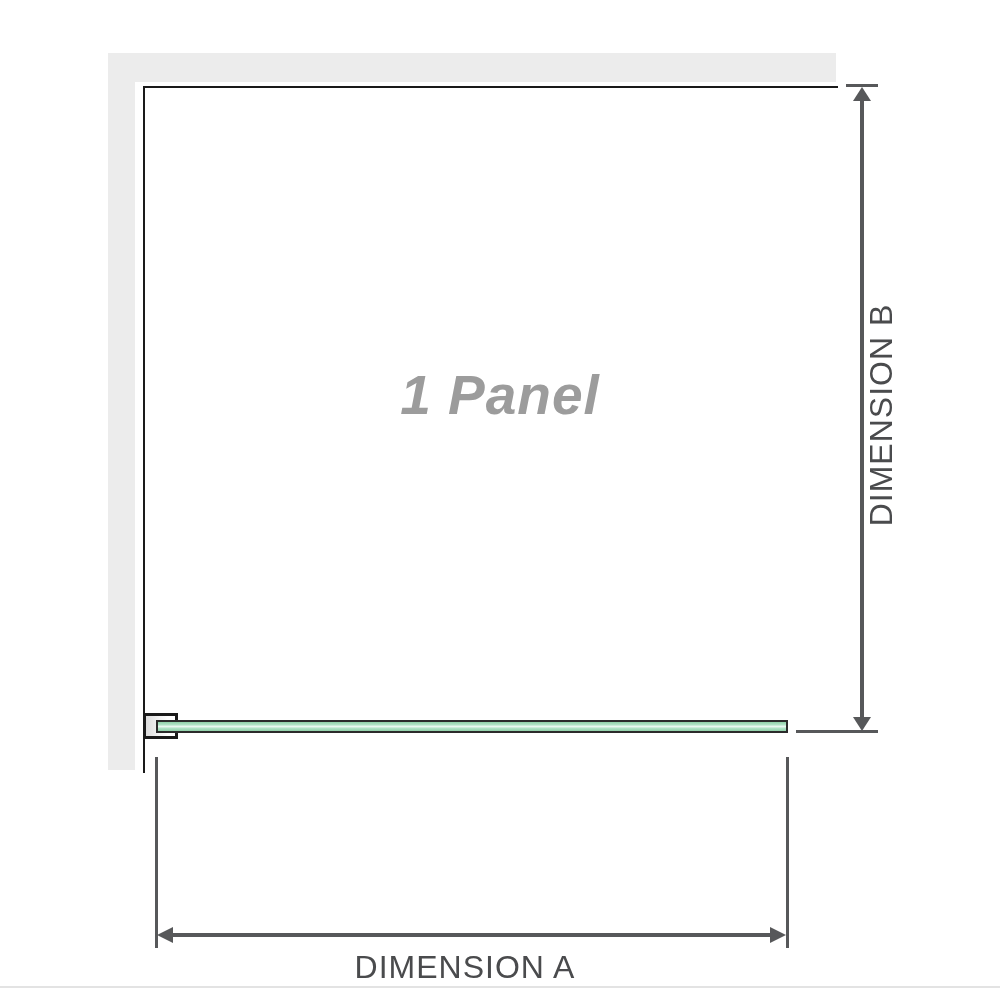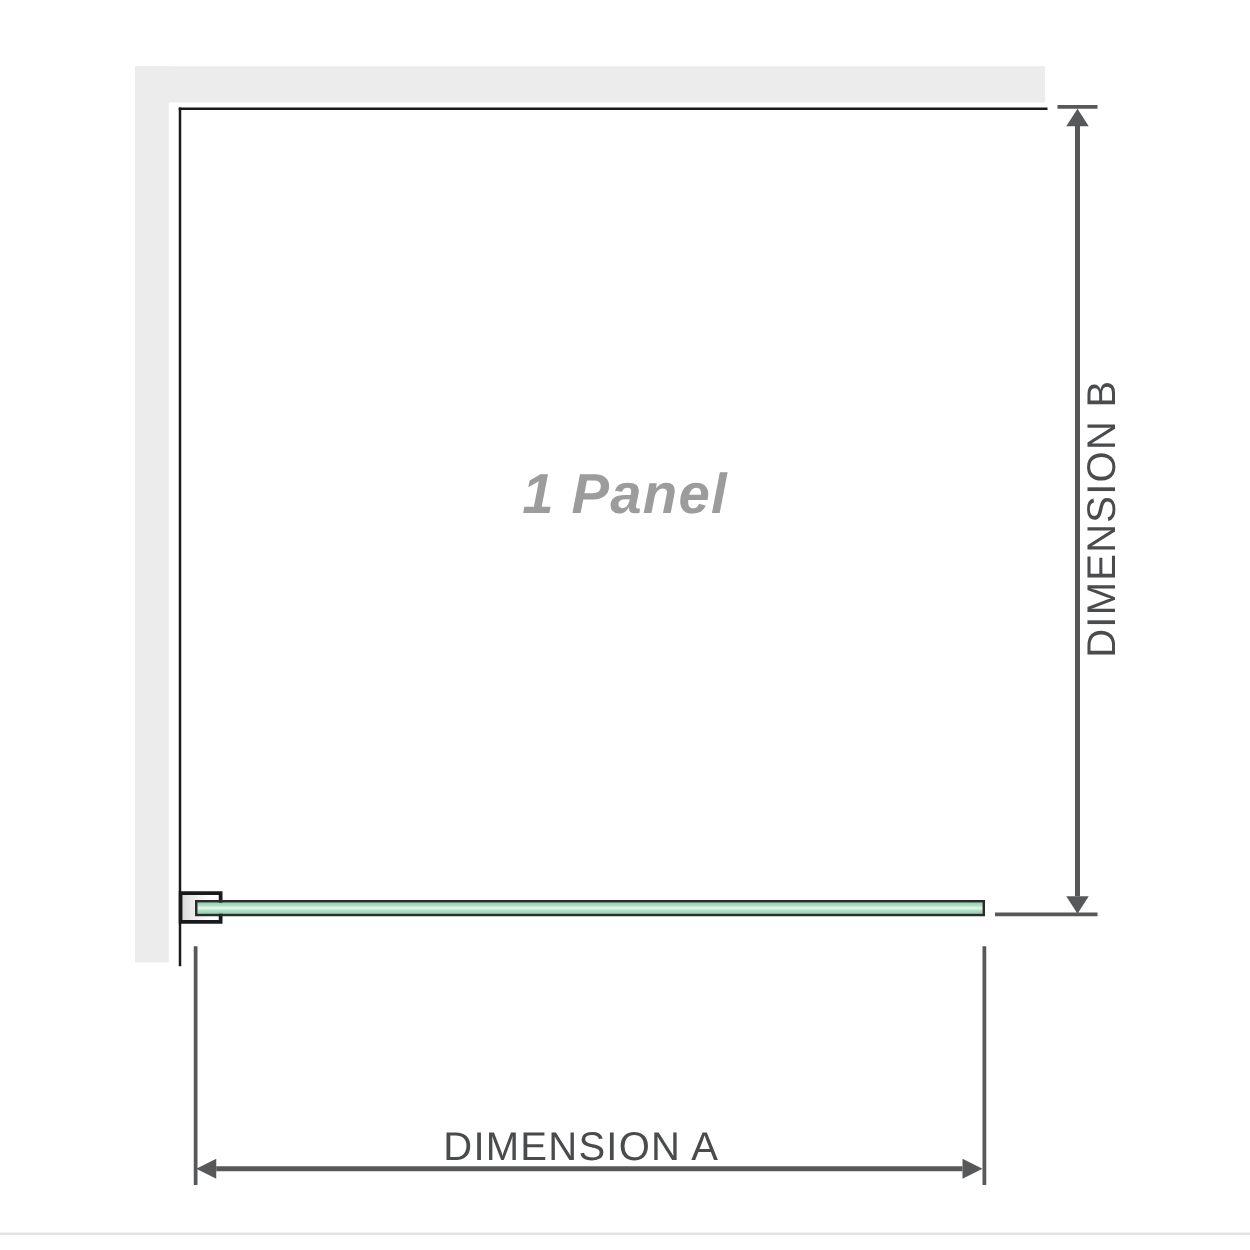--- a/index.html
+++ b/index.html
@@ -20,21 +20,21 @@
 
   
   .panel-edge { background: #1a1a1a; }
   .panel-edge-top  { left: 143px; top: 86px; width: 695px; height: 2px; }
   .panel-edge-left { left: 143px; top: 86px; width: 2px;  height: 687px; }
 
   
   .panel-label {
     left: 350px; top: 370px; width: 300px; height: 50px;
     text-align: center; line-height: 50px;
-    font-size: 45px; font-style: italic; font-weight: 700;
+    font-size: 55px; font-style: italic; font-weight: 700;
     color: #9c9c9c; letter-spacing: 1px;
     z-index: 2;
   }
 
   
   .bracket {
     left: 143px; top: 713px; width: 35px; height: 26px;
     box-sizing: border-box;
     border: 3px solid #1a1a1a;
     background: linear-gradient(90deg, #dcdcdc 0%, #f3f3f3 45%, #ffffff 75%);
@@ -79,21 +79,21 @@
     left: 770px; top: 927px;
     border-top: 8px solid transparent; border-bottom: 8px solid transparent;
     border-left: 16px solid #57585a;
   }
 
   .dim-label {
     font-size: 32px; font-weight: 400; letter-spacing: 1px;
     color: #4a4b4d; white-space: nowrap;
   }
   .dim-a-label {
-    left: 315px; top: 899px; width: 300px; height: 36px;
+    left: 315px; top: 949px; width: 300px; height: 36px;
     line-height: 36px; text-align: center;
   }
   .dim-b-label {
     left: 681px; top: 395px; width: 400px; height: 40px;
     line-height: 40px; text-align: center;
     transform: rotate(-90deg);
     transform-origin: center;
   }
 
   .bottom-divider { left: 0; top: 986px; width: 1000px; height: 2px; background: #e3e3e3; }

